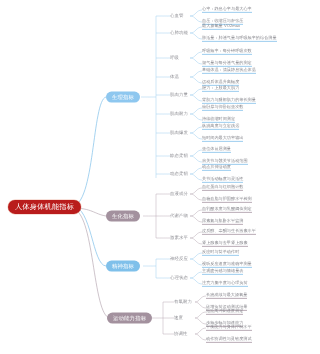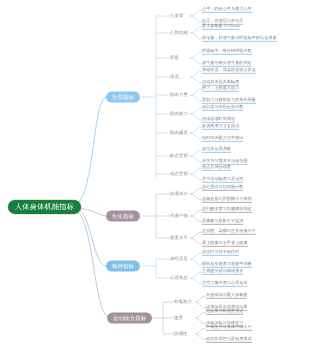--- a/index.html
+++ b/index.html
@@ -20,21 +20,21 @@
     width: 300px; height: 354px;
     pointer-events: none;
   }
   .node {
     position: absolute;
     white-space: nowrap;
     transform: translateY(-50%);
   }
   
   .root {
-    background: #15803d;
+    background: #b91c1c;
     color: #ffffff;
     border-radius: 9px;
     padding: 3px 7px 4px 7px;
     font-size: 7.2px;
     letter-spacing: .2px;
     line-height: 1;
     box-shadow: 0 0 0 .5px rgba(224,130,100,.5);
   }
   
   .l1 {

